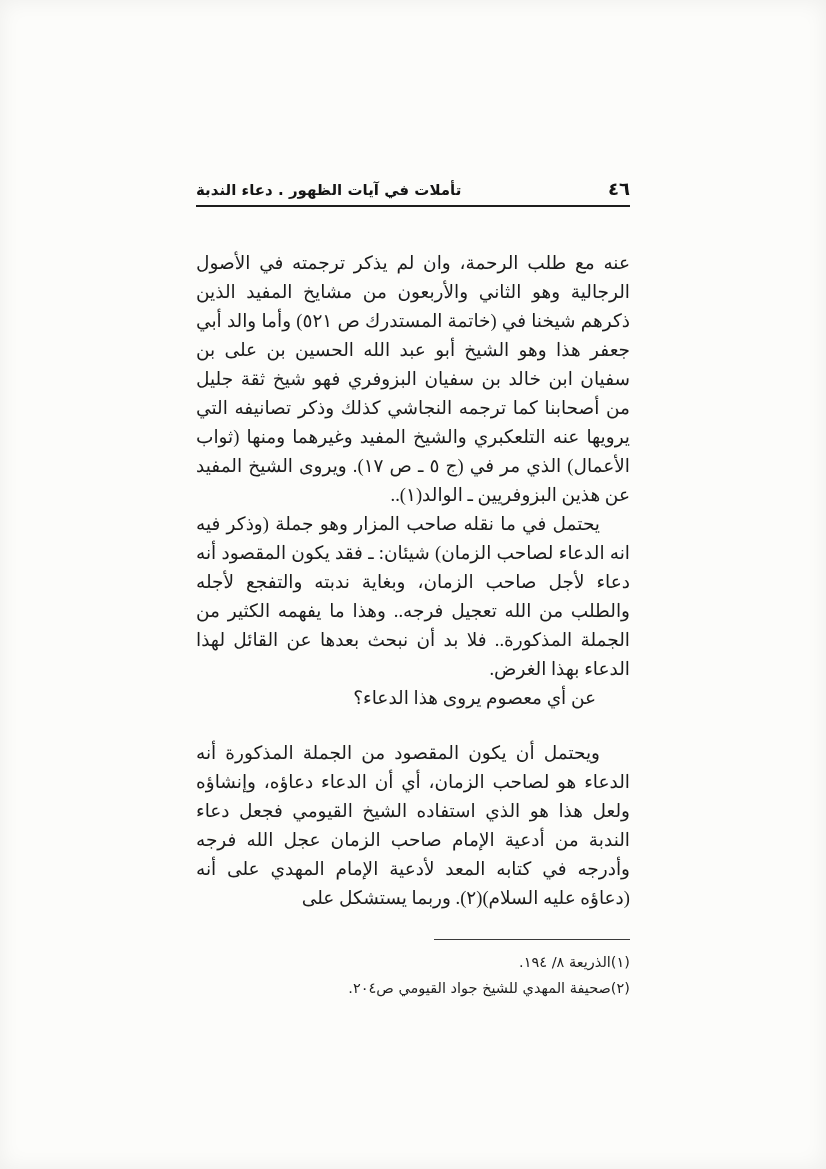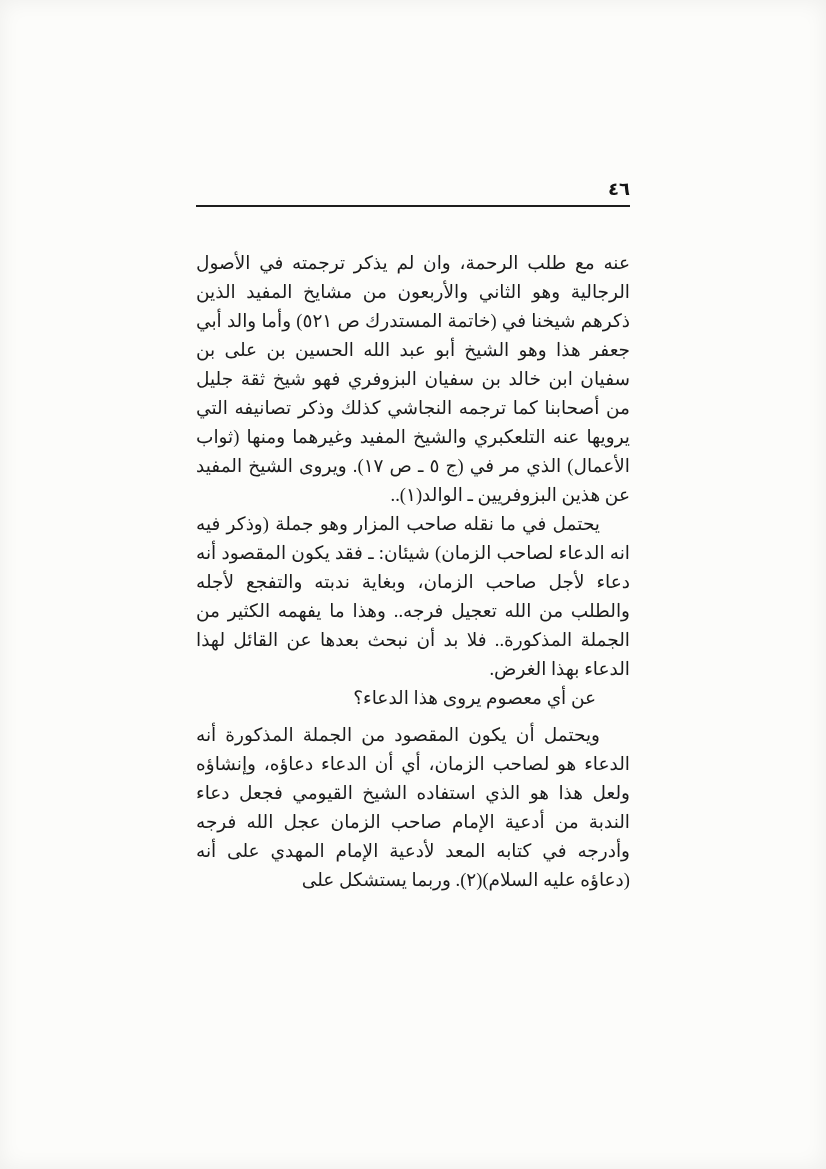--- a/index.html
+++ b/index.html
@@ -62,21 +62,21 @@
     font-weight: bold;
     margin: 16px 0 10px 0;
     line-height: 29px;
     color: #111;
   }
   .question {
     text-indent: 34px;
     margin-bottom: 10px;
   }
   p.spaced {
-    margin-top: 8px;
+    margin-top: 26px;
   }
   .footnotes {
     margin-top: 26px;
     font-size: 14.5px;
     line-height: 26px;
     text-align: right;
   }
   .footnote-rule {
     width: 196px;
     height: 1px;
@@ -85,30 +85,36 @@
   }
 </style>
 </head>
 <body>
 
 <div class="page">
   <div class="content">
 
     <div class="header">
       <span class="pnum">٤٦</span>
+      <span class="title">تأملات في آيات الظهور . دعاء الندبة</span>
     </div>
 
     <div class="header-rule"></div>
 
     <div class="body-text">
       <p class="para">عنه مع طلب الرحمة، وان لم يذكر ترجمته في الأصول الرجالية وهو الثاني والأربعون من مشايخ المفيد الذين ذكرهم شيخنا في (خاتمة المستدرك ص ٥٢١) وأما والد أبي جعفر هذا وهو الشيخ أبو عبد الله الحسين بن على بن سفيان ابن خالد بن سفيان البزوفري فهو شيخ ثقة جليل من أصحابنا كما ترجمه النجاشي كذلك وذكر تصانيفه التي يرويها عنه التلعكبري والشيخ المفيد وغيرهما ومنها (ثواب الأعمال) الذي مر في (ج ٥ ـ ص ١٧). ويروى الشيخ المفيد عن هذين البزوفريين ـ الوالد(١)..</p>
 
 
       <p class="para indent">يحتمل في ما نقله صاحب المزار وهو جملة (وذكر فيه انه الدعاء لصاحب الزمان) شيئان: ـ فقد يكون المقصود أنه دعاء لأجل صاحب الزمان، وبغاية ندبته والتفجع لأجله والطلب من الله تعجيل فرجه.. وهذا ما يفهمه الكثير من الجملة المذكورة.. فلا بد أن نبحث بعدها عن القائل لهذا الدعاء بهذا الغرض.</p>
 
       <p class="para question">عن أي معصوم يروى هذا الدعاء؟</p>
 
       <p class="para indent spaced">ويحتمل أن يكون المقصود من الجملة المذكورة أنه الدعاء هو لصاحب الزمان، أي أن الدعاء دعاؤه، وإنشاؤه ولعل هذا هو الذي استفاده الشيخ القيومي فجعل دعاء الندبة من أدعية الإمام صاحب الزمان عجل الله فرجه وأدرجه في كتابه المعد لأدعية الإمام المهدي على أنه (دعاؤه عليه السلام)(٢). وربما يستشكل على</p>
     </div>
 
+    <div class="footnotes">
+      <div class="footnote-rule"></div>
+      <div class="footnote">(١)الذريعة ٨/ ١٩٤.</div>
+      <div class="footnote">(٢)صحيفة المهدي للشيخ جواد القيومي ص٢٠٤.</div>
+    </div>
 
   </div>
 </div>
 
 </body></html>

